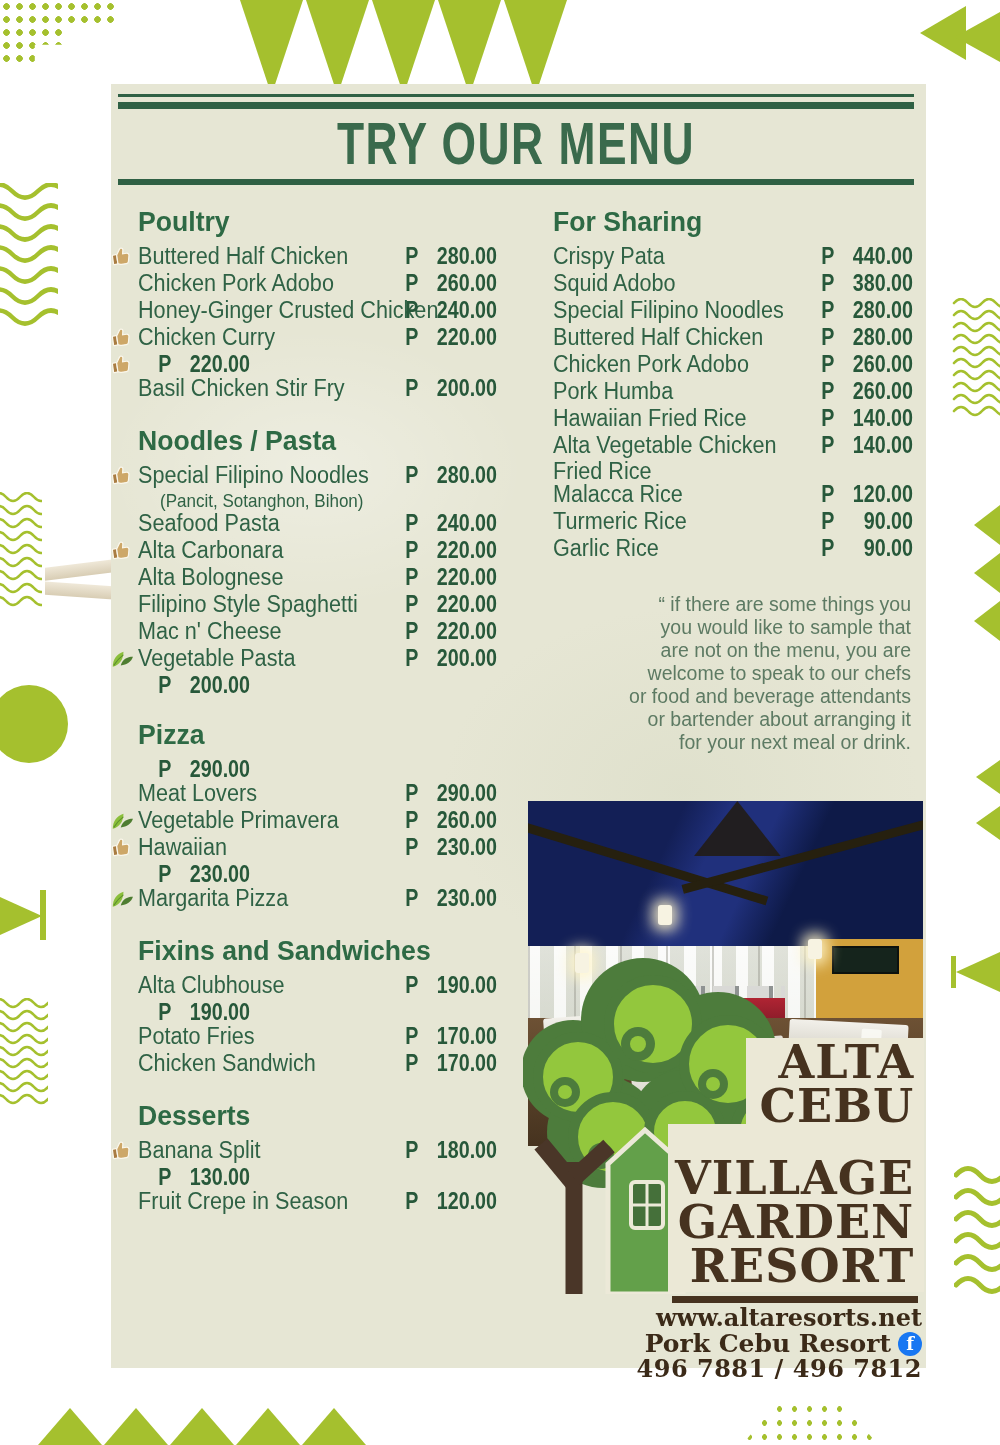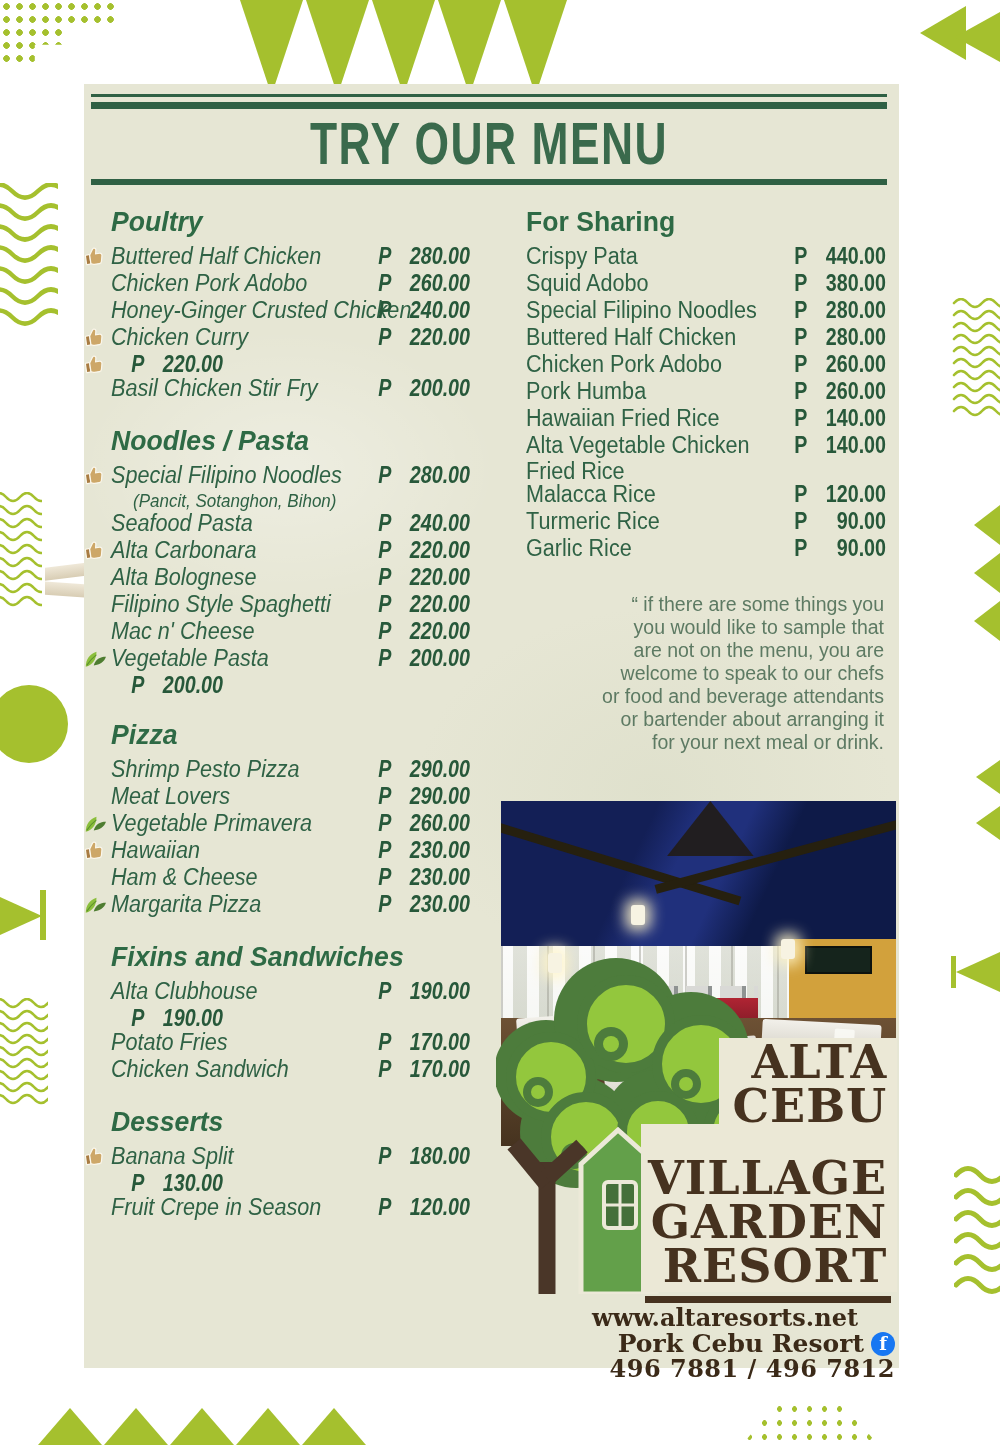--- a/index.html
+++ b/index.html
@@ -20,40 +20,40 @@
       radial-gradient(320px 150px at 55% 99%, #efe9df 0 45%, rgba(239,233,223,0) 72%),
       radial-gradient(260px 180px at 36% 95%, #e2861f 0 40%, rgba(226,134,31,0) 70%),
       linear-gradient(175deg, #30231668 , rgba(0,0,0,0)),
       linear-gradient(180deg, #342718 0%, #453121 26%, #3a2b1b 52%, #4a3520 78%, #57401f 100%);
   }
   .chopstick{position:absolute;background:linear-gradient(#efe8d8,#d8cdb4);height:13px;width:560px;border-radius:7px;}
   .cs1{left:-30px;top:500px;transform:rotate(-7deg);}
   .cs2{left:-60px;top:560px;transform:rotate(4deg);}
 
   
-  .panel{position:absolute;left:84px;top:84px;width:815px;height:1284px;z-index:3;
+  .panel{position:absolute;left:111px;top:84px;width:815px;height:1284px;z-index:3;
     background:
       radial-gradient(300px 200px at 25% 30%, rgba(255,255,255,.30), rgba(255,255,255,0) 70%),
       radial-gradient(340px 260px at 70% 55%, rgba(210,214,190,.35), rgba(210,214,190,0) 70%),
       #e6e6d4;
     box-sizing:border-box;padding:10px 5px 0 0;}
   .rule{background:#2f6044;margin:0 7px;}
   .rule-thin{height:3px;}
   .rule-gap{height:5px;}
   .rule-thick{height:7px;}
   .menu-title{color:#3a6a4c;font-size:60px;font-weight:700;text-align:center;line-height:58px;margin:6px 0 6px 0;
     letter-spacing:2px;transform:scaleX(.74);}
   .rule-bottom{height:6px;margin-top:2px;}
   .eat-row{display:flex;justify-content:space-between;align-items:flex-start;padding:12px 10px 0 24px;}
   .to-eat{color:#3a6a4c;font-size:52px;font-weight:700;line-height:48px;letter-spacing:1px;transform:scaleX(.82);transform-origin:0 50%;white-space:nowrap;}
   .tax-note{color:#51735a;font-size:16.5px;line-height:21px;text-align:right;white-space:pre-line;padding-top:3px;}
 
   
   .columns{display:flex;gap:56px;padding:0 13px 0 27px;margin-top:22px;}
-  .col-left{width:359px;flex:none;font-style:italic;}
+  .col-left{width:359px;flex:none;}
   .col-right{width:360px;flex:none;}
   .menu-section{margin-top:23px;}
   .menu-section:first-child{margin-top:0;}
   .section-title{color:#2e6a45;font-size:28px;font-weight:700;line-height:30px;margin-bottom:7px;
     transform:scaleX(.95);transform-origin:0 50%;white-space:nowrap;}
   .item-row{position:relative;display:flex;align-items:flex-start;line-height:24px;color:#2f6245;}
   .item-main{flex:1 1 auto;min-width:0;}
   .item-name{display:inline-block;font-size:23.5px;transform:scaleX(.92);transform-origin:0 50%;white-space:nowrap;}
   .item-sub-small{font-size:18.5px;line-height:21px;padding-left:24px;transform:scaleX(.92);transform-origin:0 50%;white-space:nowrap;}
   .item-sub{font-size:23.5px;line-height:22px;transform:scaleX(.92);transform-origin:0 50%;white-space:nowrap;}
@@ -102,21 +102,21 @@
   .trees{position:absolute;left:412px;top:848px;width:262px;height:362px;}
   .logo-box1{position:absolute;right:2px;top:954px;width:178px;height:92px;background:#ebe8d6;
     display:flex;flex-direction:column;justify-content:center;}
   .logo-box2{position:absolute;right:2px;top:1040px;width:256px;height:168px;background:#ebe8d6;
     display:flex;flex-direction:column;justify-content:flex-end;padding-bottom:4px;box-sizing:border-box;}
   .logo-line{font-family:"DejaVu Serif","Liberation Serif",serif;font-weight:700;color:#46321f;
     text-align:right;font-size:47px;line-height:44px;padding-right:10px;letter-spacing:1px;transform:scaleX(.98);transform-origin:100% 50%;}
   .logo-rule{position:absolute;right:8px;top:1212px;width:246px;height:7px;background:#46321f;}
   .contact{position:absolute;right:4px;width:340px;text-align:right;color:#3b2a18;
     font-family:"DejaVu Serif","Liberation Serif",serif;font-weight:700;}
-  .website{top:1219px;font-size:24px;text-align:center;}
+  .website{top:1219px;font-size:24px;}
   .fb-line{top:1245px;display:flex;justify-content:flex-end;align-items:center;gap:7px;font-size:25px;}
   .fb-badge{display:inline-flex;width:24px;height:24px;border-radius:50%;background:#1877f2;color:#ffffff;
     align-items:center;justify-content:center;font-size:18px;font-weight:700;font-family:"DejaVu Serif",serif;}
   .phone{top:1270px;font-size:24px;letter-spacing:.5px;}
 
   
   .olive{background:#a5c02e;}
   .deco{position:absolute;z-index:2;}
   .under{z-index:0;}
   .tri{width:63px;height:95px;clip-path:polygon(0 0,100% 0,50% 100%);}
@@ -404,21 +404,20 @@
             <div class="item-row">
               <span class="item-price">
                 <span>P</span>
                 <span>200.00</span>
               </span>
             </div>
           </div>
           <div class="menu-section">
             <div class="section-title">Pizza</div>
             <div class="item-row">
-              <span class="item-main"><span class="item-name">Shrimp Pesto Pizza</span></span>
               <span class="item-price">
                 <span>P</span>
                 <span>290.00</span>
               </span>
             </div>
             <div class="item-row">
               <span class="item-main"><span class="item-name">Meat Lovers</span></span>
               <span class="item-price">
                 <span>P</span>
                 <span>290.00</span>
@@ -447,21 +446,20 @@
                   </g>
                 </svg>
               </span>
               <span class="item-main"><span class="item-name">Hawaiian</span></span>
               <span class="item-price">
                 <span>P</span>
                 <span>230.00</span>
               </span>
             </div>
             <div class="item-row">
-              <span class="item-main"><span class="item-name">Ham &amp; Cheese</span></span>
               <span class="item-price">
                 <span>P</span>
                 <span>230.00</span>
               </span>
             </div>
             <div class="item-row">
               <span class="item-icon">
                 <svg viewBox="0 0 26 24" width="23" height="21">
                   <path d="M1 22C2 13 7 8 15 6c-1 9-6 14-14 16z" fill="#8bbf3b" transform="rotate(-6 8 14)"></path>
                   <path d="M11 21c2-7 7-10 14-10-2 6-7 9-14 10z" fill="#4e7d31"></path>

